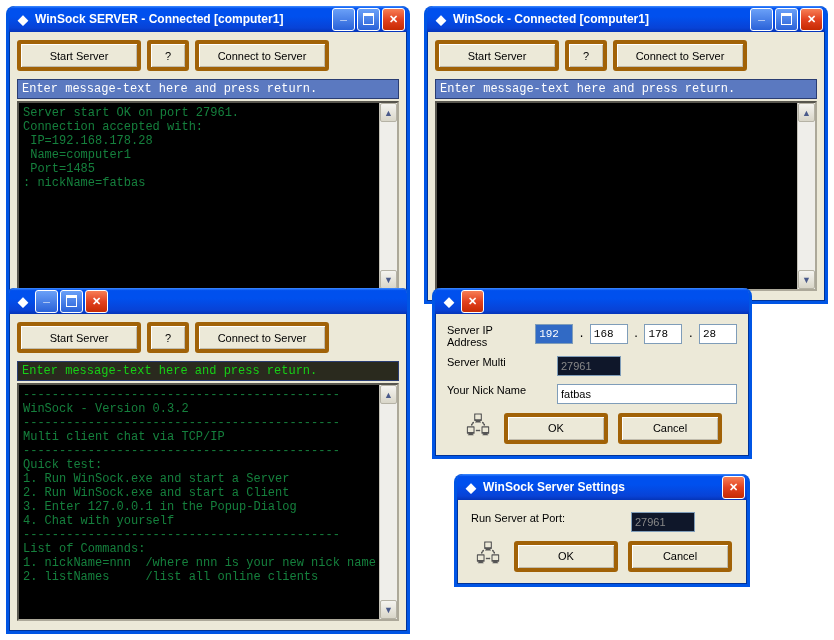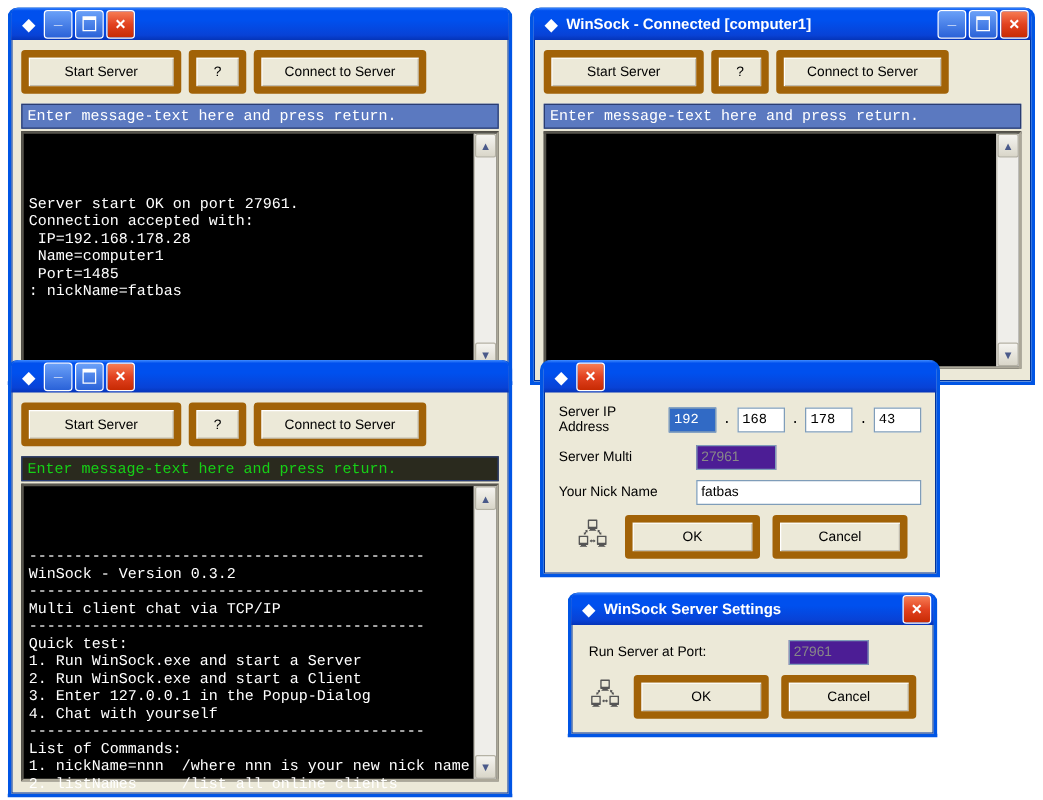--- a/index.html
+++ b/index.html
@@ -58,21 +58,21 @@
   }
   .caption-close::after { content:"✕"; font-size:11px; }
   .client {
     padding: 8px 8px 10px 8px;
   }
   .toolbar {
     display: flex; gap: 6px; margin-bottom: 8px;
   }
   .btn {
     background: #ece9d8;
-    border: 6px solid #a16207;
+    border: 4px solid #a16207;
     border-radius: 3px;
     height: 23px;
     display: inline-flex; align-items: center; justify-content: center;
     padding: 0 12px;
     box-shadow: inset 1px 1px 0 #fff, inset -1px -1px 0 #c0bcae;
     font-size: 11px;
   }
   .btn.small { padding: 0 8px; min-width: 18px; }
   .msg-slot {
     background: #5b79c0;
@@ -91,71 +91,71 @@
   .console-wrap {
     border: 2px inset #aca899;
     background: #000;
     position: relative;
     padding-right: 17px;
   }
   .console {
     font-family: "Courier New", monospace;
     font-size: 12px;
     line-height: 14px;
-    color: #ffffff;
+    color: #15803d;
     white-space: pre;
     padding: 3px 4px;
     overflow: hidden;
-    margin-top: 46px;
   }
   .vscroll {
     position: absolute; right: 0; top: 0; bottom: 0; width: 17px;
     background: #efeeea;
     border-left: 1px solid #c5c2b8;
     display: flex; flex-direction: column;
   }
   .vscroll .arrow {
     height: 17px;
     background: linear-gradient(#f5f4f0,#d9d6c9);
     border: 1px solid #b5b2a5;
     border-radius: 2px;
     display: flex; align-items:center; justify-content:center;
     font-size: 9px; color: #4a5a8a;
   }
   .vscroll .track { flex: 1; }
   
   .dialog-field-row {
-    display: flex; align-items: center; margin-bottom: 8px;
+    display: flex; align-items: flex-start; margin-bottom: 8px;
   }
   .dialog-field-row label { width: 110px; }
   .text-in {
     border: 1px solid #7f9db9;
     background: #fff;
     height: 18px;
     padding: 0 3px;
     font-size: 11px;
     display: inline-flex; align-items: center;
   }
-  .text-in.ro { background: #4c1d95; color:#888; }
+  .text-in.ro { background: #0f172a; color:#888; }
   .text-in.sel { background: #316ac5; color: #fff; }
   .ip-group { display: flex; gap: 4px; align-items: center; font-family: Liberation Mono, monospace; }
   .ip-dot { padding: 0 1px; }
   .dlg-icon {
     width: 32px; height: 32px; display:inline-flex; align-items:center; justify-content:center;
     font-size: 22px; color:#555;
   }
   .dlg-btnrow { display:flex; gap:10px; justify-content:center; align-items:center; }
   .dlg-btnrow .btn { min-width: 72px; }
 </style>
 </head>
 <body>
 
 <div class="window" style="left:6px; top:6px; width:398px;">
   <div class="titlebar">
     <span class="title-icon">◆</span>
+    <span class="title-text">WinSock SERVER - Connected [computer1]</span>
     <span class="caption-btns">
       <span class="caption-btn caption-min"></span>
       <span class="caption-btn caption-max">
           <span class="caption-max-inner"></span>
         </span>
       <span class="caption-btn caption-close"></span>
     </span>
   </div>
   <div class="client">
     <div class="toolbar">
@@ -261,21 +261,21 @@
   <div class="client" style="padding:10px 12px 12px 12px;">
     <div class="dialog-field-row">
       <label>Server IP Address</label>
       <span class="ip-group">
         <span class="text-in sel" style="width:30px">192</span>
           <span class="ip-dot">.</span>
         <span class="text-in" style="width:30px">168</span>
           <span class="ip-dot">.</span>
         <span class="text-in" style="width:30px">178</span>
           <span class="ip-dot">.</span>
-        <span class="text-in" style="width:30px">43</span>
+        <span class="text-in" style="width:30px">28</span>
       </span>
     </div>
     <div class="dialog-field-row">
       <label>Server Multi</label>
       <span class="text-in ro" style="width:56px">27961</span>
     </div>
     <div class="dialog-field-row">
       <label>Your Nick Name</label>
       <span class="text-in" style="flex:1">fatbas</span>
     </div>

